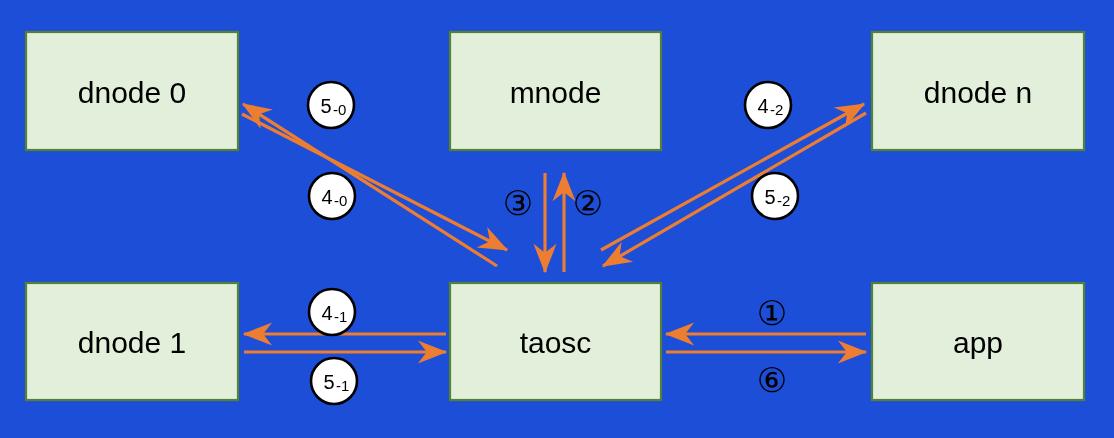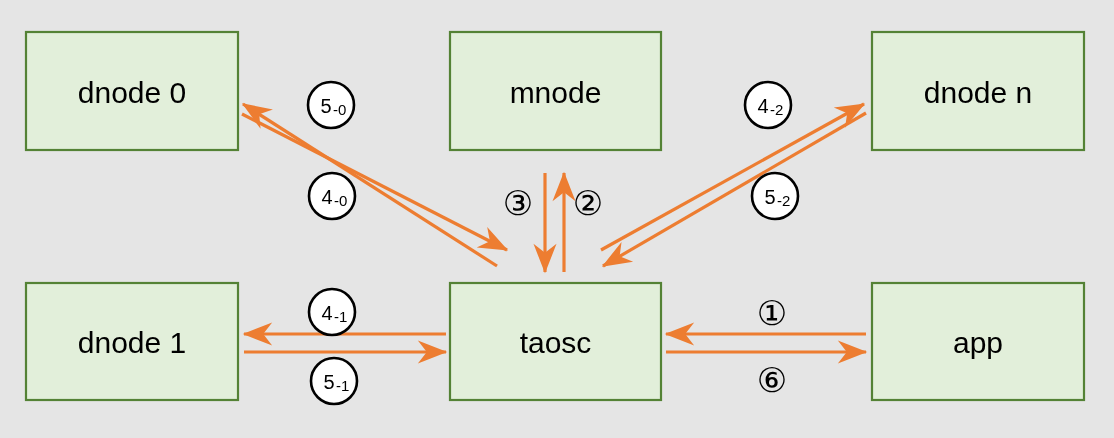--- a/index.html
+++ b/index.html
@@ -8,21 +8,21 @@
     padding: 0;
     background: #ffffff;
   }
   body {
     font-family: "Liberation Sans", sans-serif;
   }
   #diagram-root {
     position: relative;
     width: 1114px;
     height: 438px;
-    background: #e5e5e5;
+    background: #1d4ed8;
     overflow: hidden;
   }
   svg#diagram-svg {
     display: block;
     width: 1114px;
     height: 438px;
   }
   .node-box rect {
     fill: #e2efda;
     stroke: #548235;

